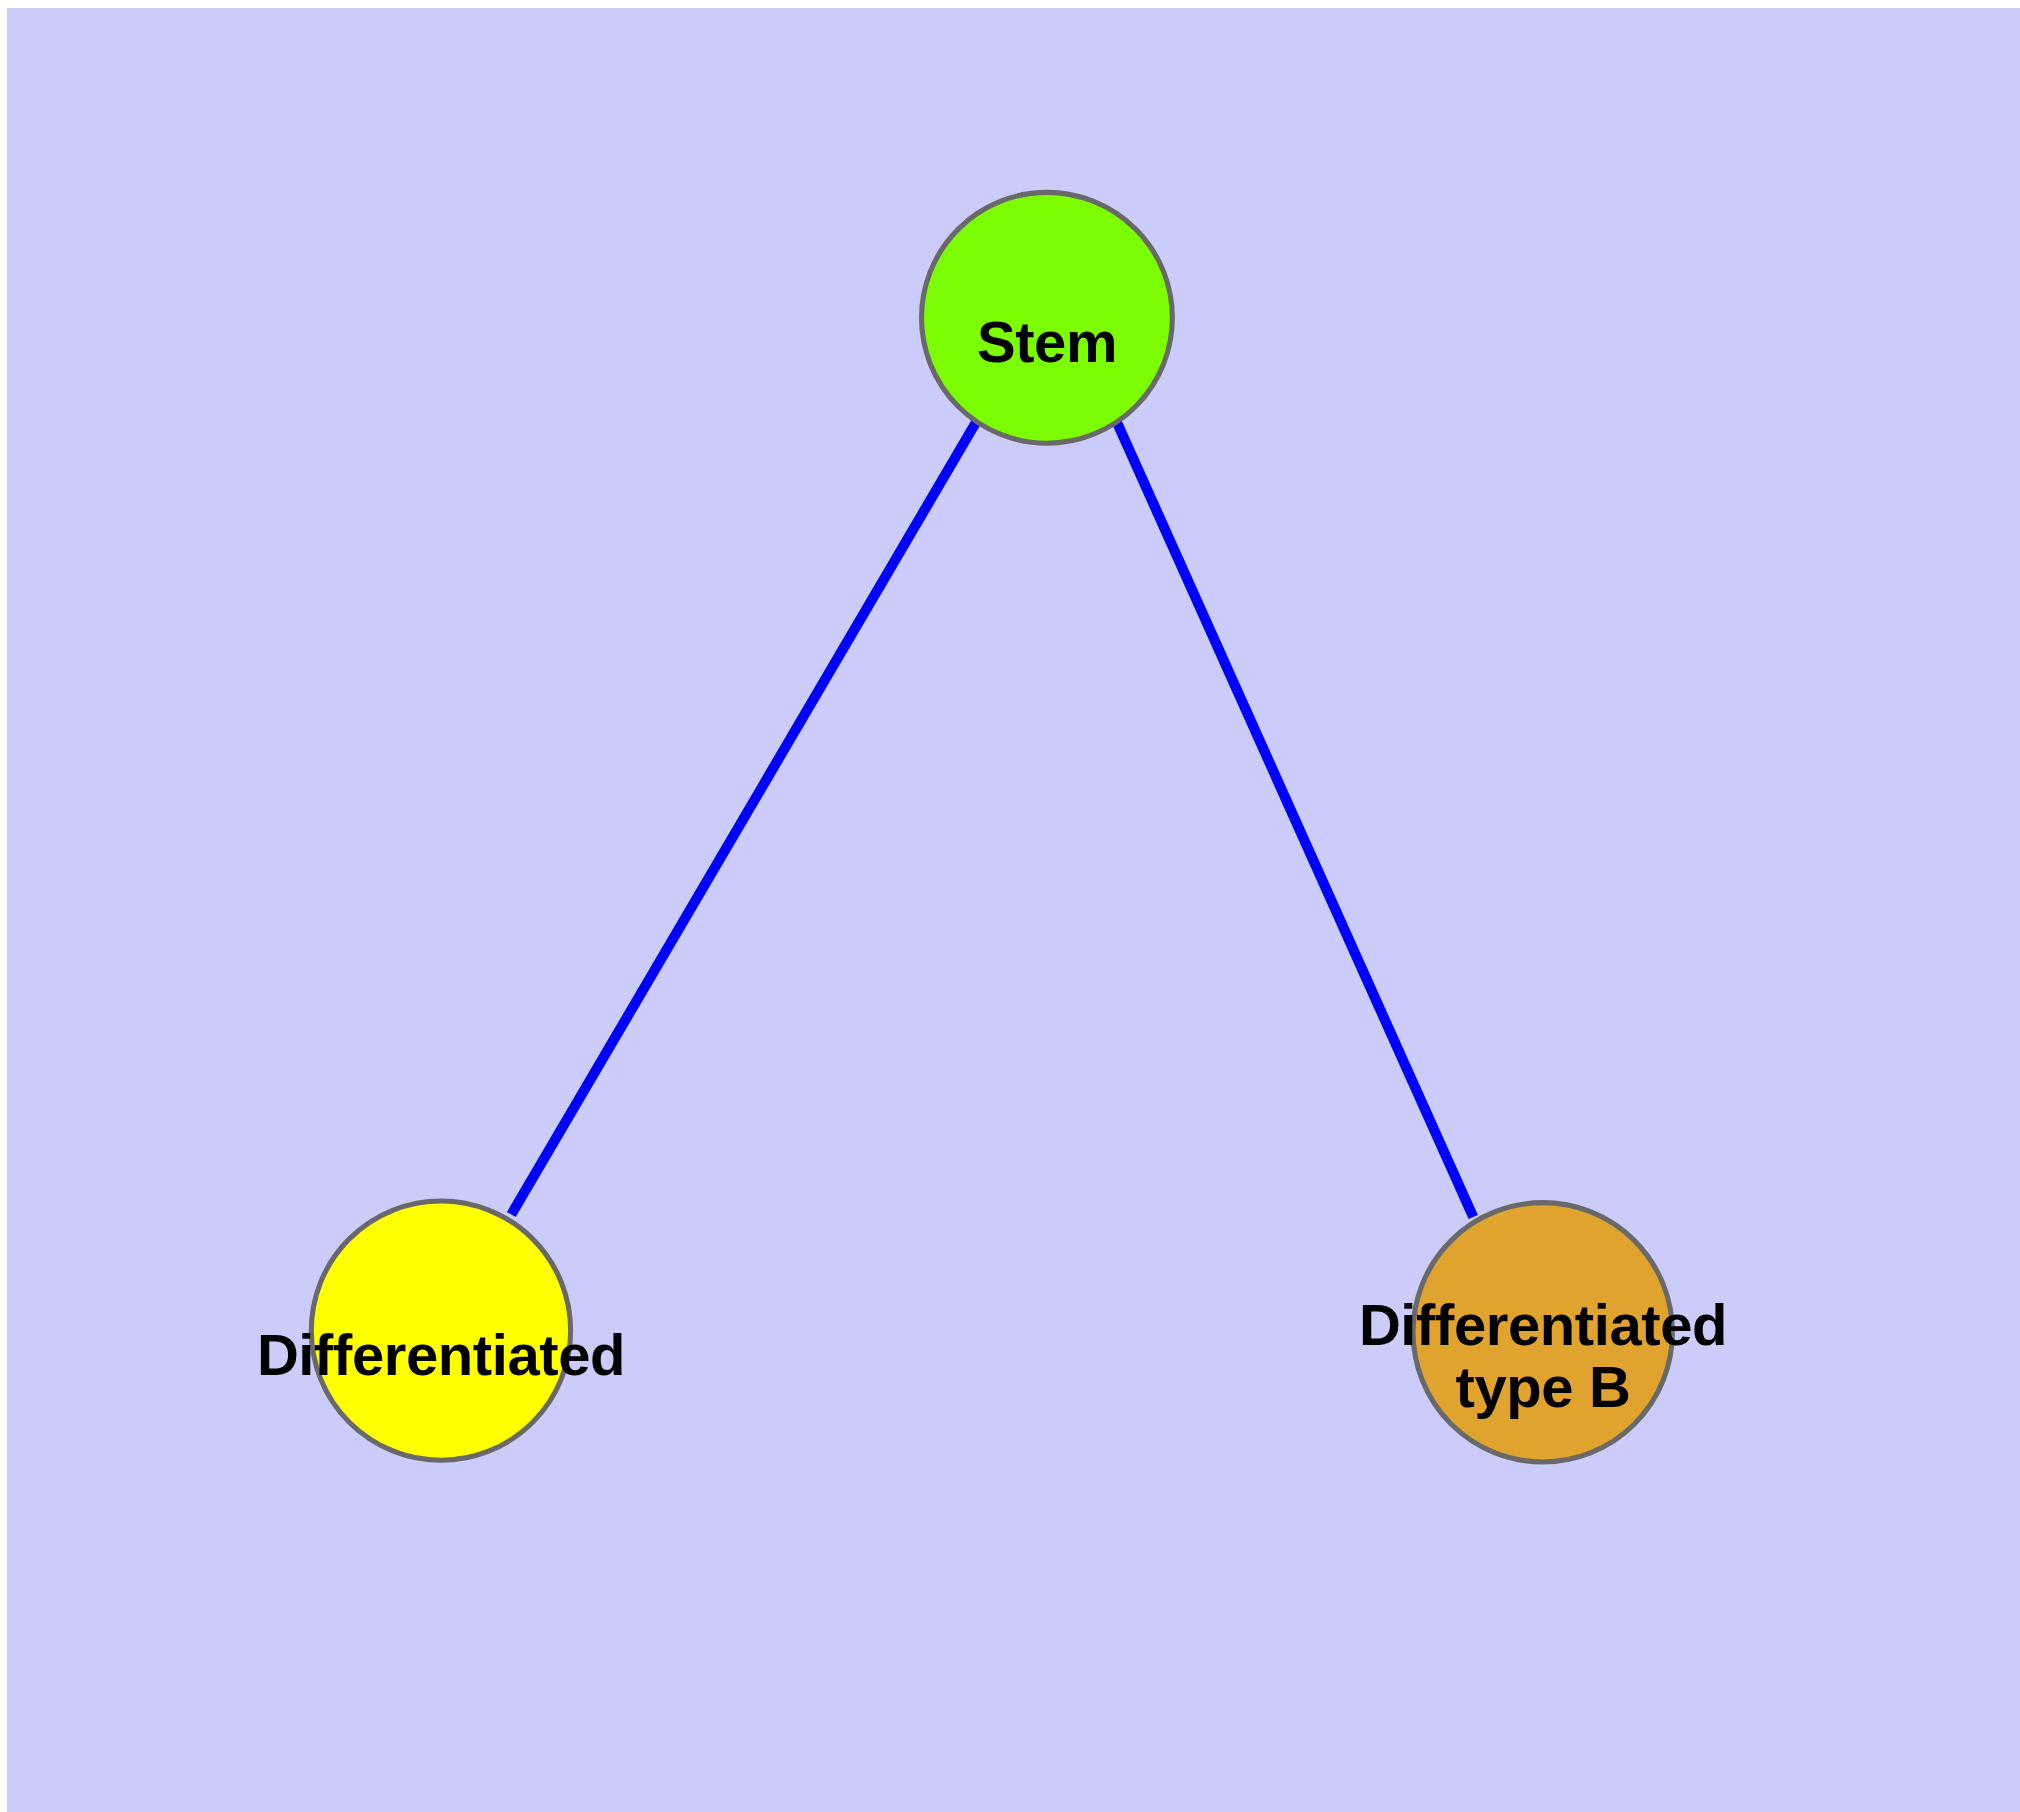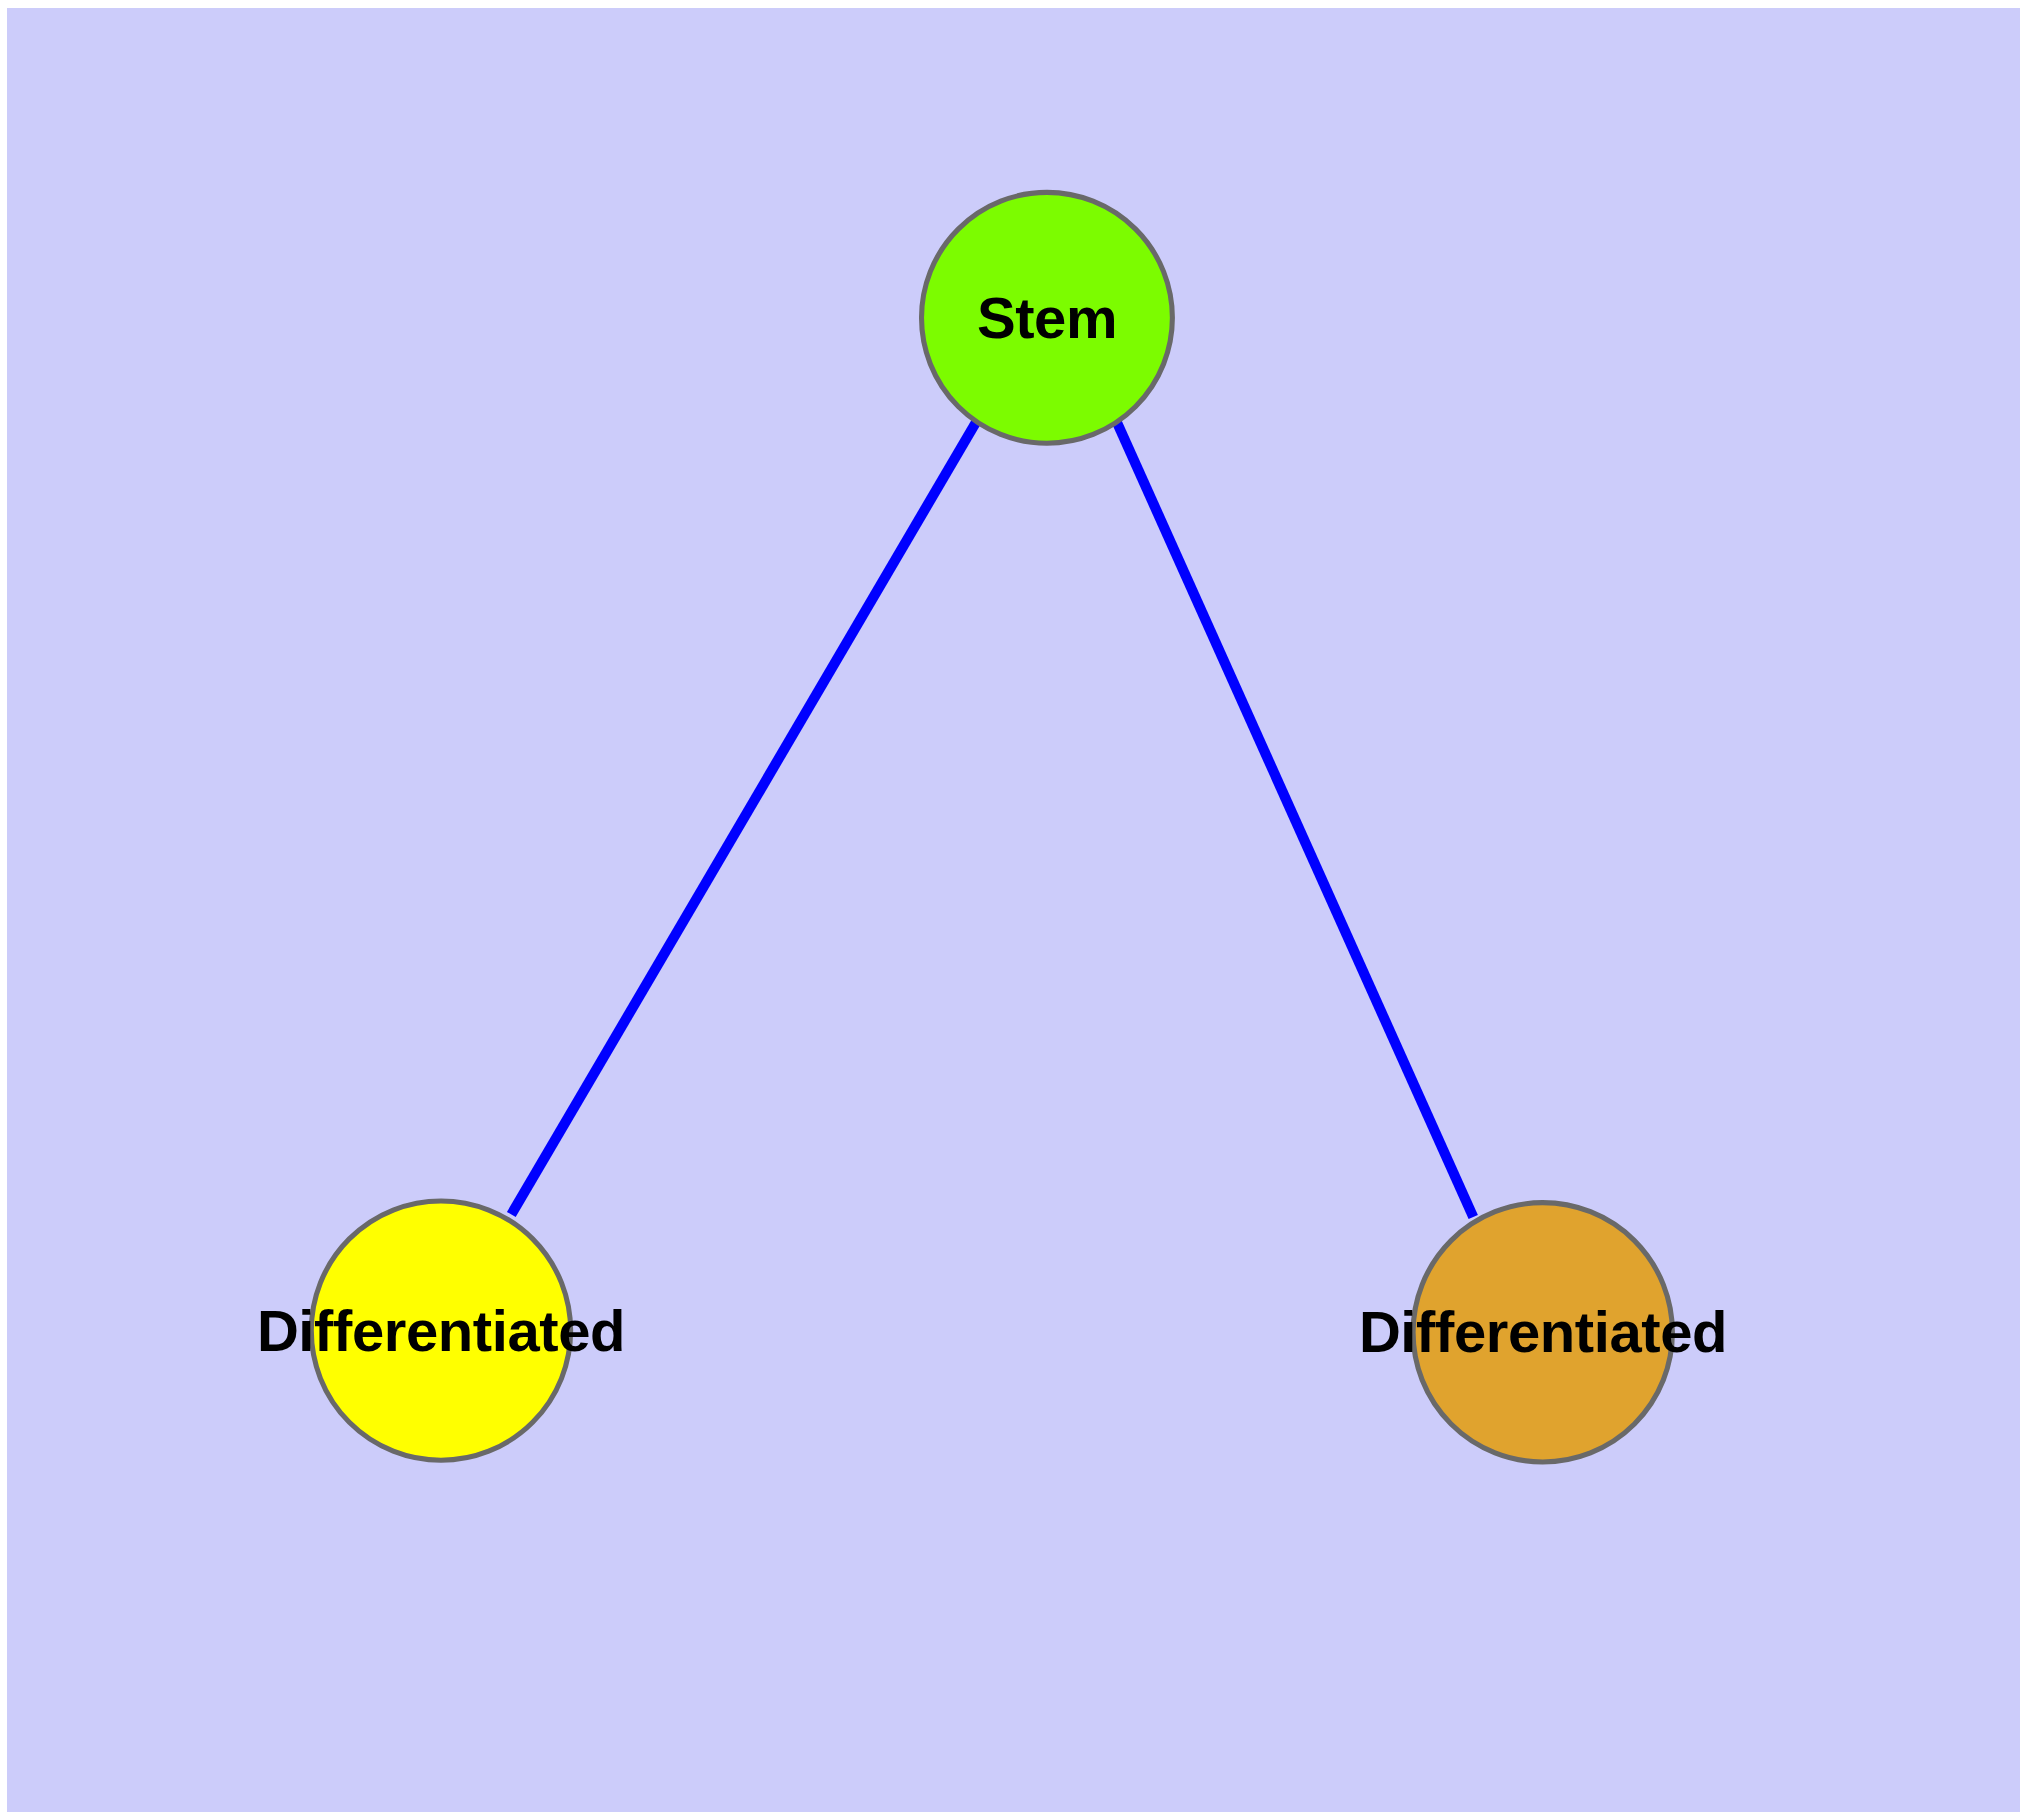--- a/index.html
+++ b/index.html
@@ -41,20 +41,21 @@
     position: absolute;
     color: #000000;
     font-weight: bold;
     font-size: 58px;
     line-height: 1.07;
     text-align: center;
     white-space: nowrap;
     letter-spacing: -0.4px;
     transform: translate(-50%, -50%);
     pointer-events: none;
+    margin-top: 24px;
     -webkit-font-smoothing: antialiased;
   }
 </style>
 </head>
 <body>
 
 <div id="canvas" style="width: 2021px; height: 1812px;">
   <div id="plot-area" style="background: rgb(204, 204, 250);"></div>
 
   <svg id="graph-svg" viewBox="0 0 2384 2138" xmlns="http://www.w3.org/2000/svg">
@@ -71,16 +72,17 @@
 
   <div id="labels-layer">
       <div class="node-label" style="left: 1047px; top: 318px; color: rgb(0, 0, 0); font-size: 58px;">
         <div>Stem</div>
       </div>
       <div class="node-label" style="left: 441px; top: 1331px; color: rgb(0, 0, 0); font-size: 58px;">
         <div>Differentiated</div>
       </div>
       <div class="node-label" style="left: 1543px; top: 1332px; color: rgb(0, 0, 0); font-size: 58px;">
         <div>Differentiated</div>
+        <div>type B</div>
       </div>
     </div>
 </div>
 
 
 </body></html>

